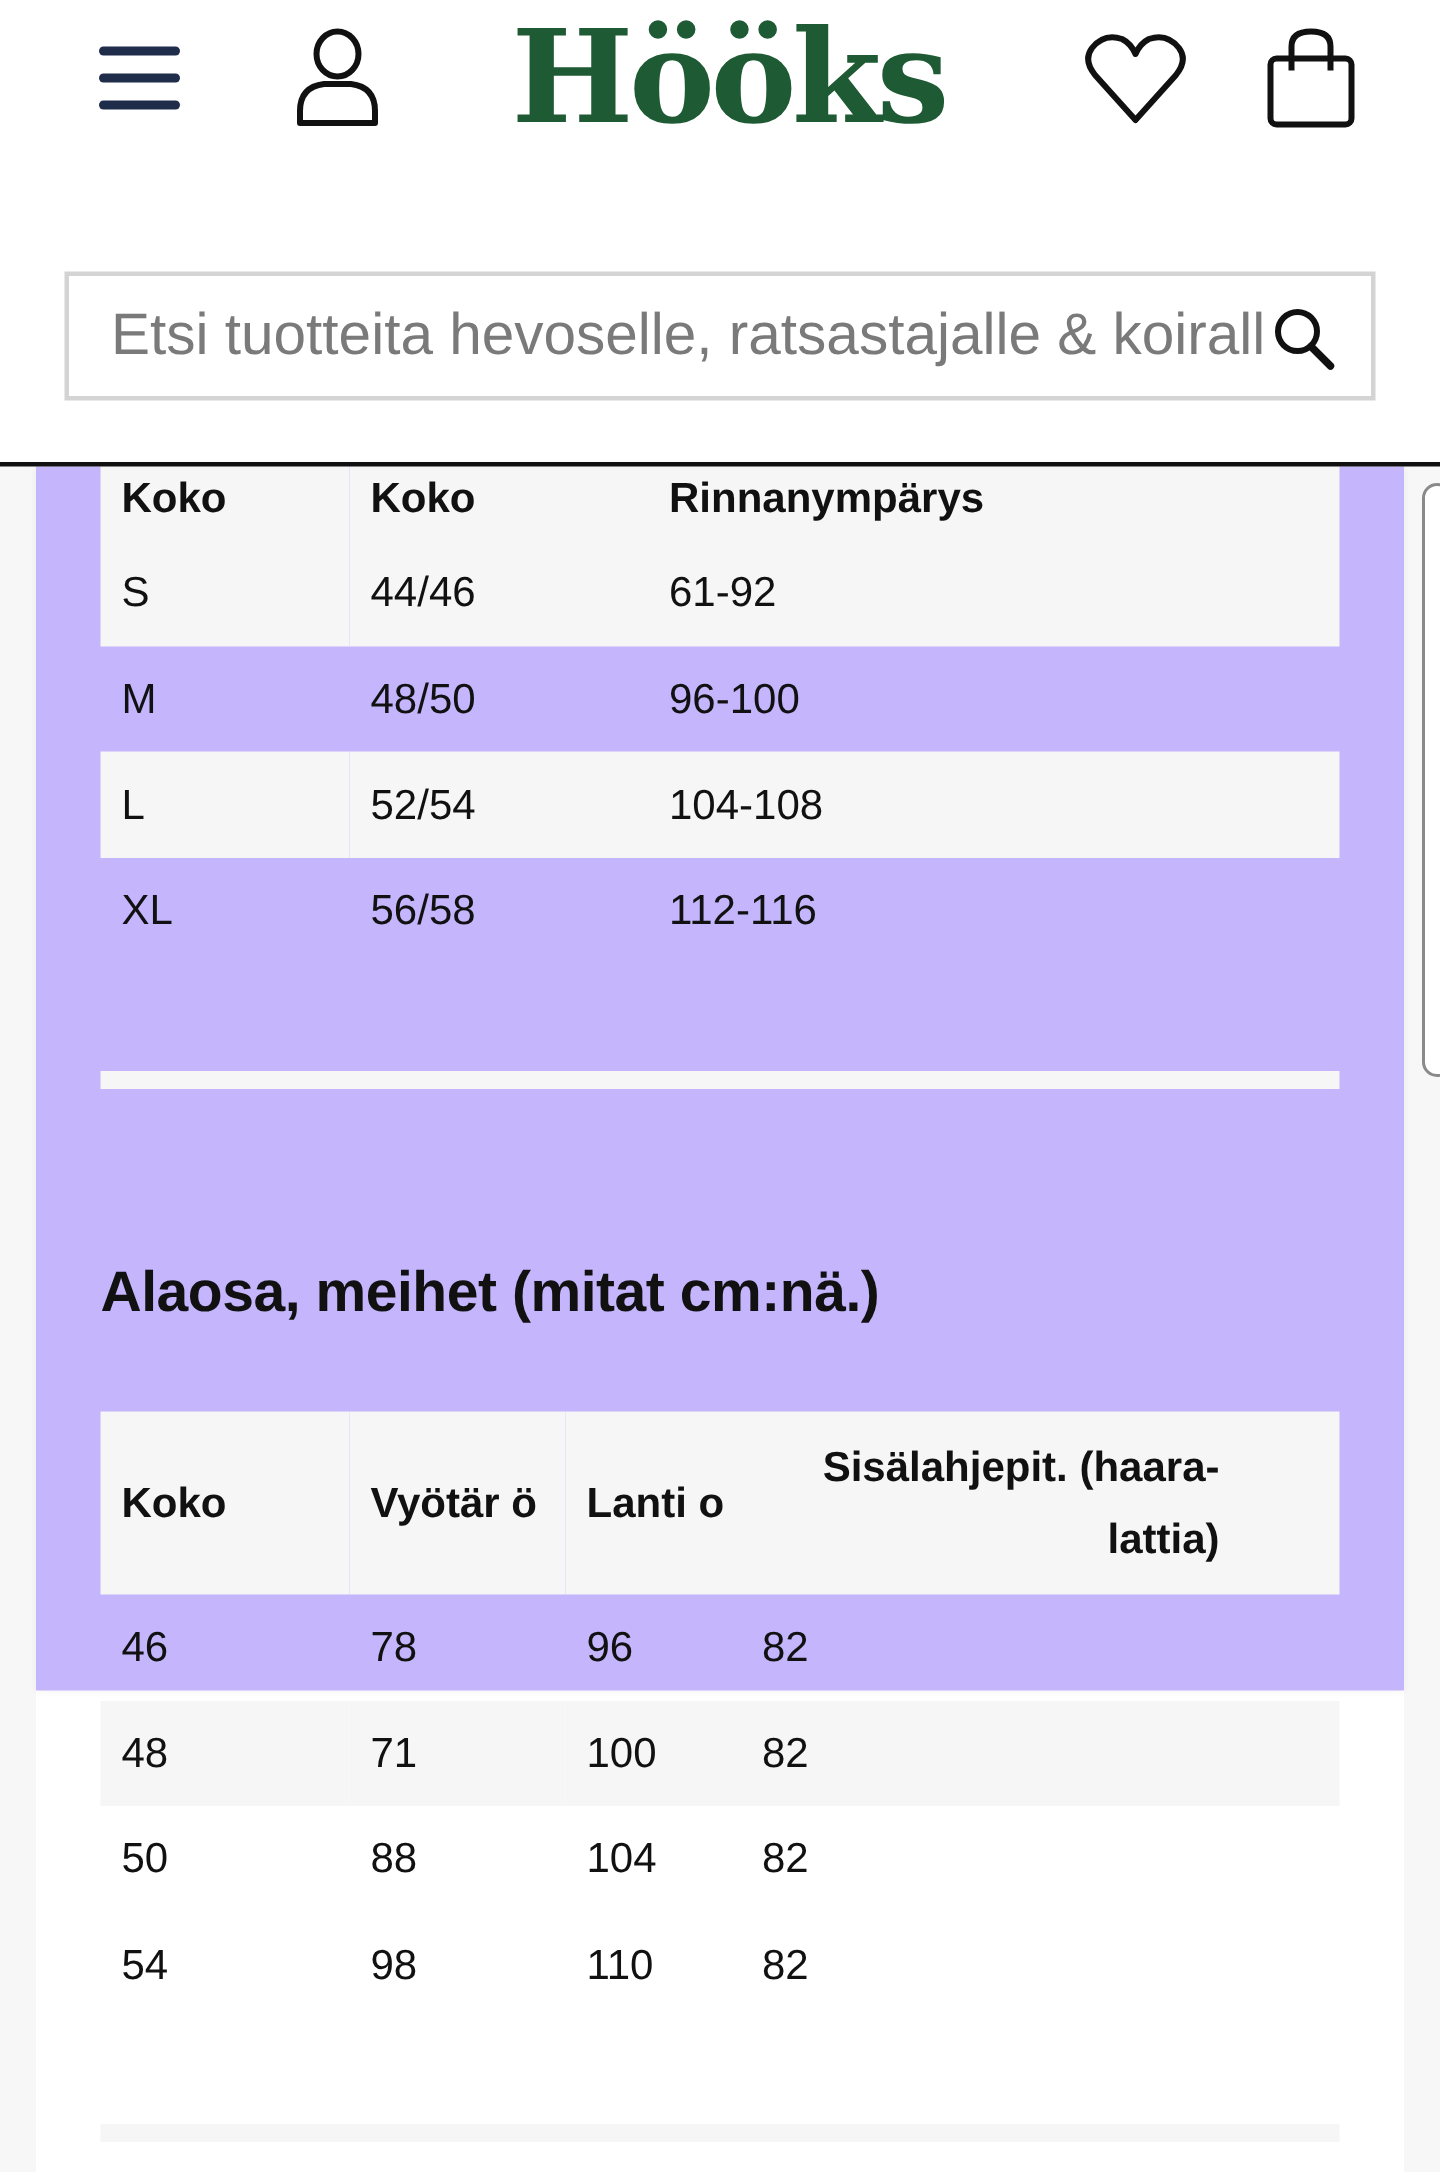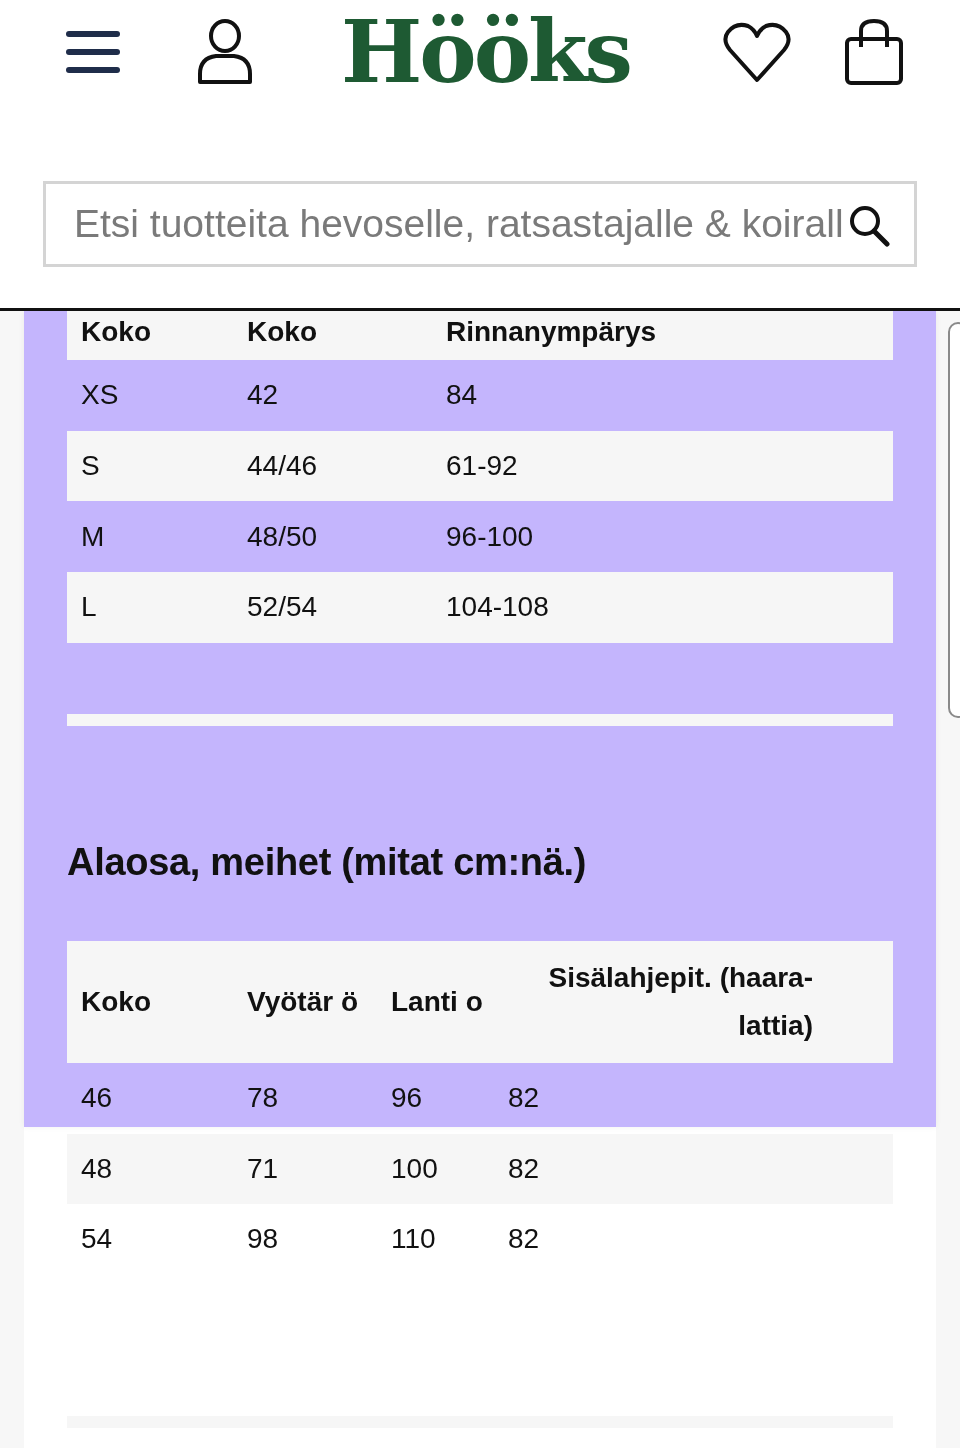--- a/index.html
+++ b/index.html
@@ -109,39 +109,39 @@
         <col class="c1">
         <col class="c2">
         <col class="c3">
       </colgroup>
     <tbody>
         <tr class="head shade">
       <th>Koko</th>
       <th>Koko</th>
       <th>Rinnanympärys</th>
     </tr>
-    <tr>
-      <td>XS</td>
-      <td>42</td>
-      <td>84</td>
-    </tr>
     <tr class="shade">
       <td>S</td>
       <td>44/46</td>
       <td>61-92</td>
     </tr>
     <tr>
       <td>M</td>
       <td>48/50</td>
       <td>96-100</td>
     </tr>
     <tr class="shade">
       <td>L</td>
       <td>52/54</td>
       <td>104-108</td>
+    </tr>
+    <tr>
+      <td>XL</td>
+      <td>56/58</td>
+      <td>112-116</td>
     </tr>
   </tbody>
     </table>
   <div class="spacer-row" style="top:403px;"></div>
 
   <h2 class="section-title">Alaosa, meihet (mitat cm:nä.)</h2>
 
   <table class="t2">
     <colgroup>
         <col class="c1">
@@ -162,20 +162,26 @@
       <td>96</td>
       <td>82</td>
     </tr>
     <tr class="shade">
       <td>48</td>
       <td>71</td>
       <td>100</td>
       <td>82</td>
     </tr>
     <tr>
+      <td>50</td>
+      <td>88</td>
+      <td>104</td>
+      <td>82</td>
+    </tr>
+    <tr>
       <td>54</td>
       <td>98</td>
       <td>110</td>
       <td>82</td>
     </tr>
   </tbody>
     </table>
   <div class="spacer-row" style="top:1105px;"></div>
 
 </div>

